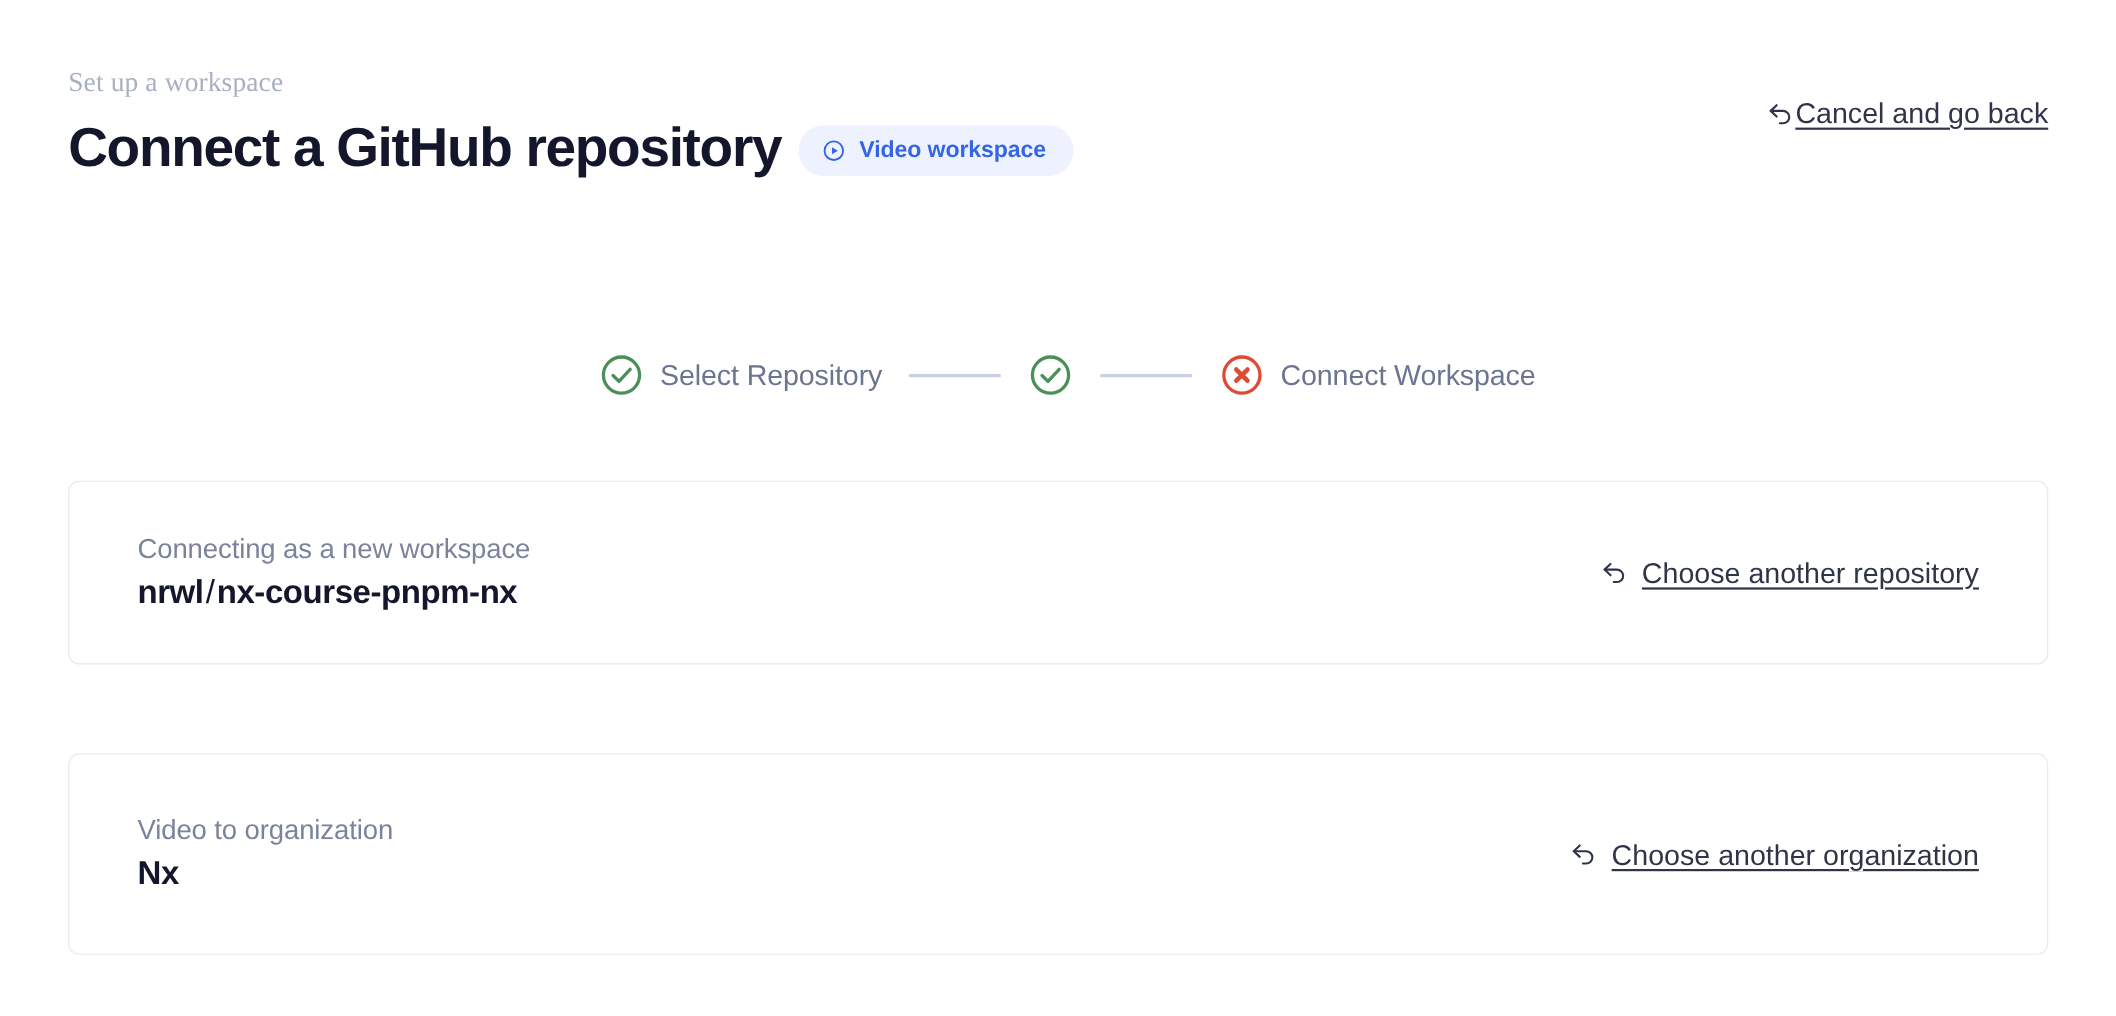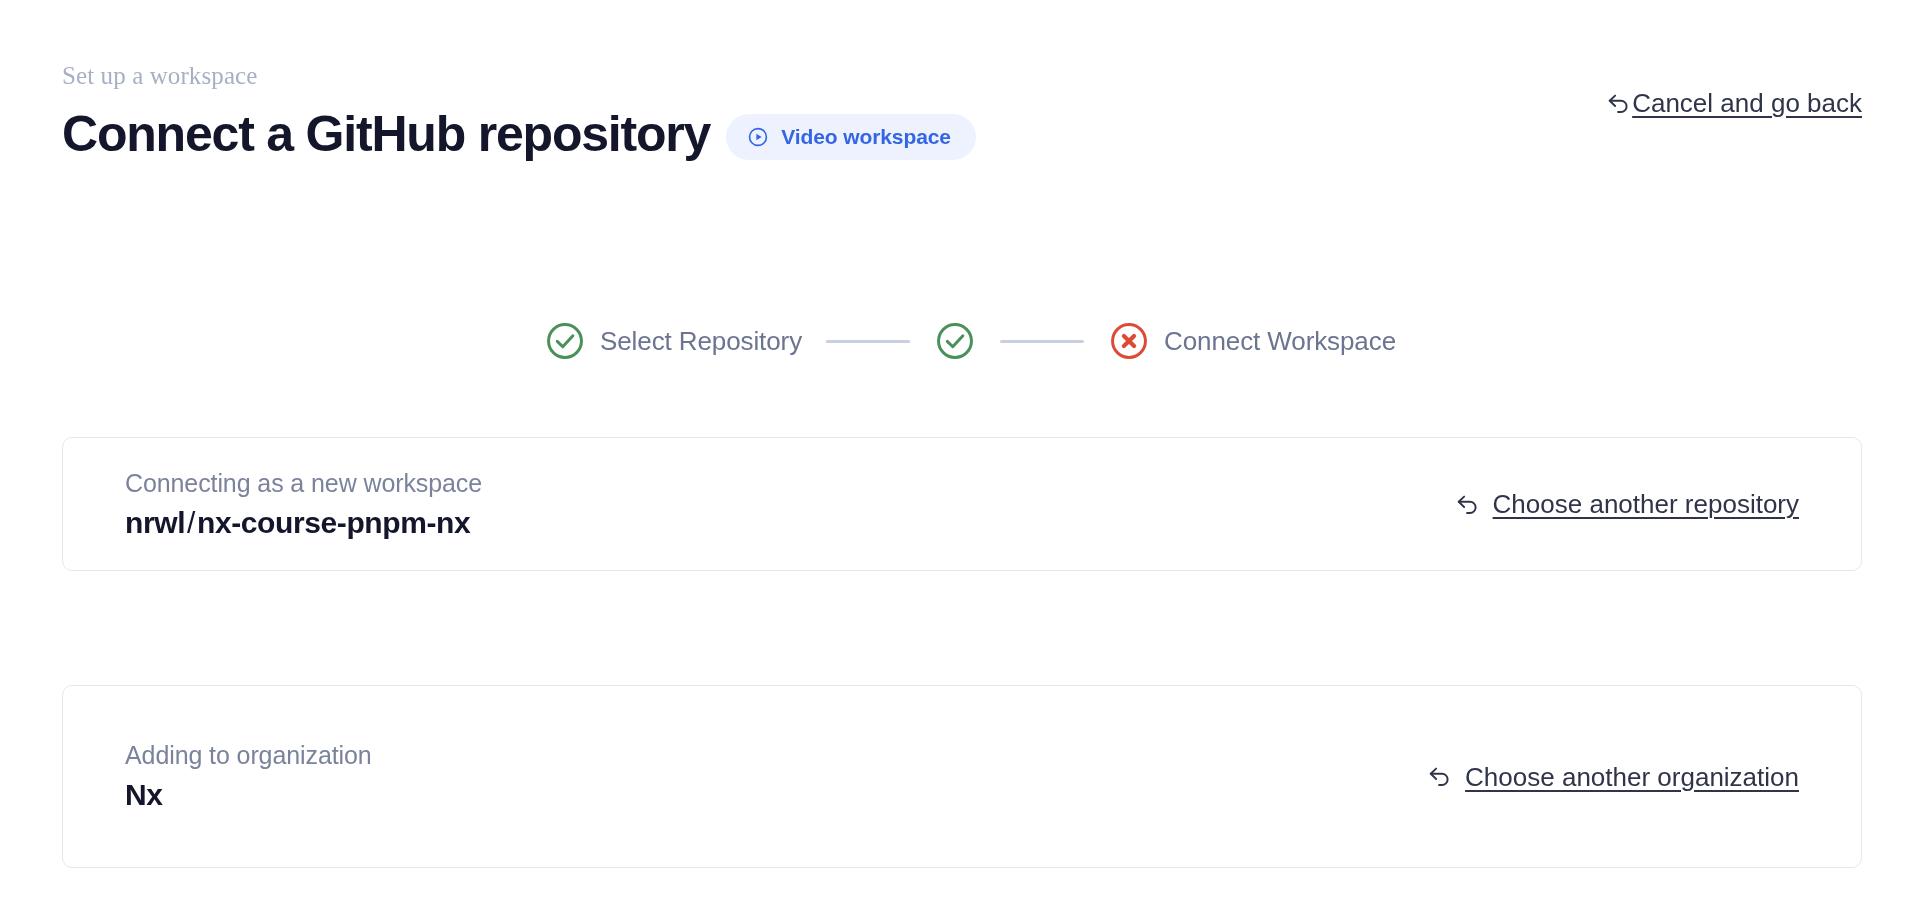--- a/index.html
+++ b/index.html
@@ -146,21 +146,21 @@
     right: 62px;
     border: 1px solid #e7e8ef;
     border-radius: 10px;
     background: #ffffff;
     display: flex;
     align-items: center;
     justify-content: space-between;
     padding: 0 62px;
   }
 
-  #card-repo { top: 437px; height: 134px; }
+  #card-repo { top: 437px; height: 167px; }
   #card-org  { top: 685px; height: 183px; }
 
   .card-info { display: flex; flex-direction: column; gap: 7px; }
 
   .card-caption {
     font-size: 25px;
     line-height: 30px;
     color: #7b839c;
     font-weight: 400;
     letter-spacing: -0.1px;
@@ -280,21 +280,21 @@
           <path d="M9 5 L4.2 9.6 L9 14.2"></path>
           <path d="M4.2 9.6 H14.2 a5 5 0 0 1 0 10 H11.6"></path>
         </svg>
       </span>
       <span class="label">Choose another repository</span>
     </a>
   </div>
 
   <div class="card" id="card-org">
     <div class="card-info">
-      <div class="card-caption">Adding to organization</div>
+      <div class="card-caption">Video to organization</div>
       <div class="card-value plain">Nx</div>
     </div>
 
     <a class="card-link" href="#">
       <span>
         <svg class="undo-icon" viewBox="0 0 24 24" fill="none" stroke="#2f3449" stroke-width="1.7" stroke-linecap="round" stroke-linejoin="round">
           <path d="M9 5 L4.2 9.6 L9 14.2"></path>
           <path d="M4.2 9.6 H14.2 a5 5 0 0 1 0 10 H11.6"></path>
         </svg>
       </span>

